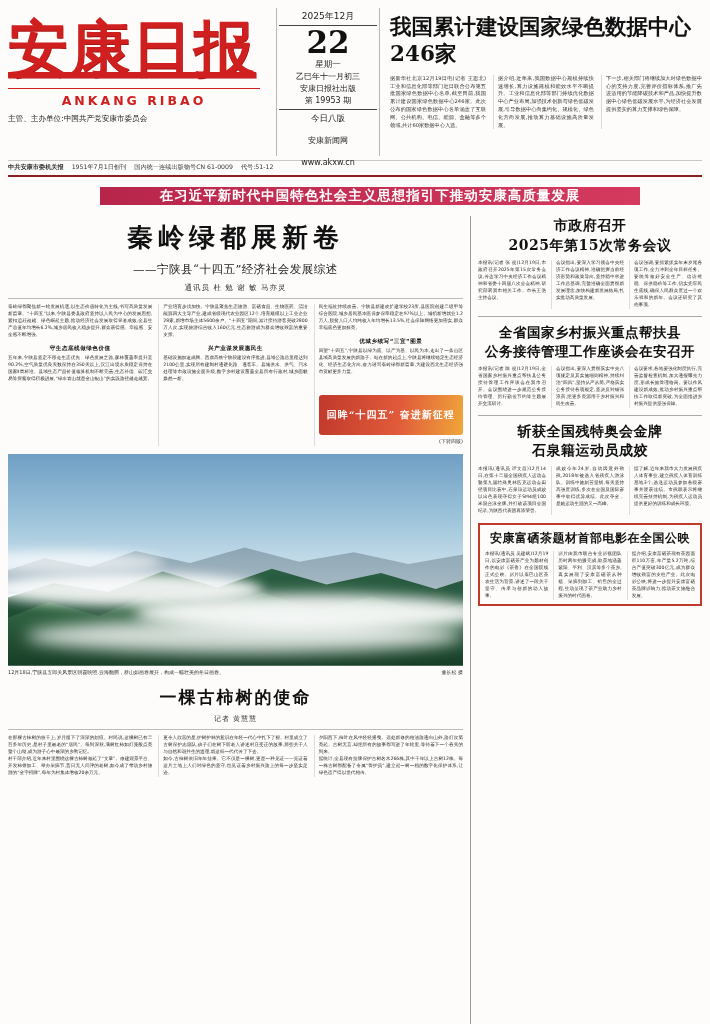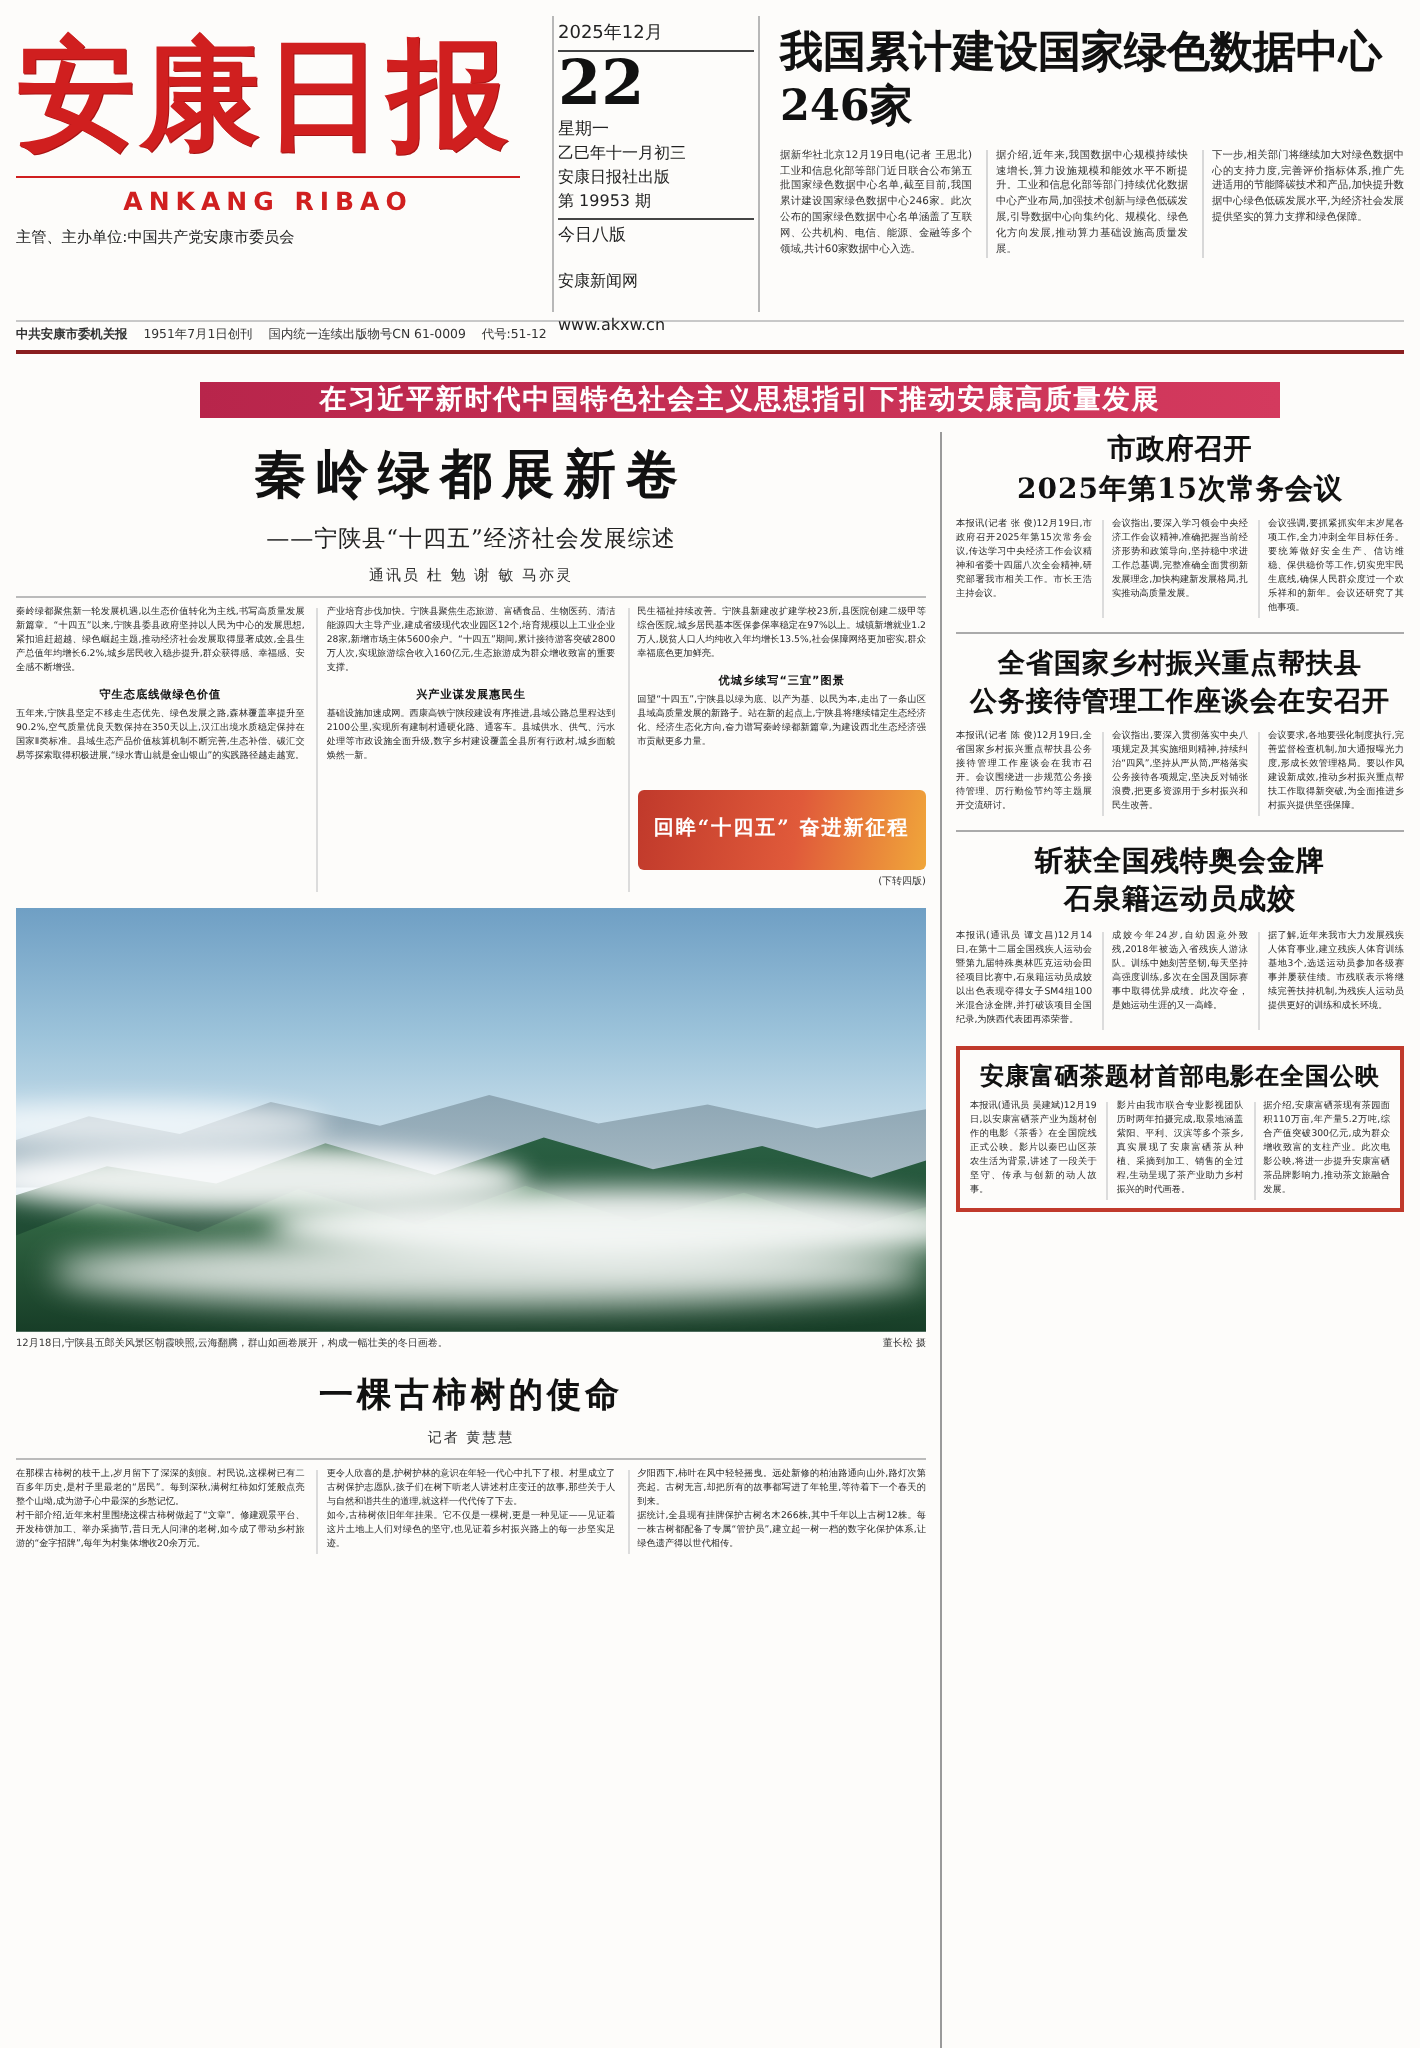--- a/index.html
+++ b/index.html
@@ -21,31 +21,32 @@
   .mh-title {
     font-family: "DejaVu Serif", "Liberation Serif", serif;
     font-size: 60px;
     font-weight: bold;
     color: #d01f1f;
     letter-spacing: 2px;
     line-height: 1;
     margin-top: 12px;
     white-space: nowrap;
     text-shadow: 0.5px 0.5px 0 #a81414;
+    text-decoration: underline;
   }
   .mh-pinyin {
     font-size: 12.5px; font-weight: bold; color: #d01f1f;
     letter-spacing: 3px; margin-top: 10px; text-align: center; width: 252px;
     border-top: 1.5px solid #d01f1f; padding-top: 4px;
   }
   .mh-org { font-size: 7.6px; color: #222; margin-top: 6px; width: 258px; line-height: 1.35; }
 
   .mh-date {
     width: 104px; border-left: 1px solid #b8b8b8; border-right: 1px solid #b8b8b8;
-    text-align: left; padding: 2px 2px 0 2px; margin-top: 2px; height: 148px;
+    text-align: center; padding: 2px 2px 0 2px; margin-top: 2px; height: 148px;
   }
   .d-ym { font-size: 9px; color: #222; border-bottom: 1px solid #444; padding-bottom: 2px; }
   .d-day { font-size: 31px; font-weight: bold; font-family: "DejaVu Serif", serif; line-height: 1.05; color: #111; }
   .d-wk { font-size: 8.5px; color: #222; }
   .d-lunar { font-size: 8px; color: #222; line-height: 1.5; }
   .d-pub { font-size: 8px; color: #222; line-height: 1.5; }
   .d-iss { font-size: 8px; color: #222; line-height: 1.5; }
   .d-pages { font-size: 8.5px; color: #222; line-height: 1.6; border-top: 1px solid #444; margin-top: 2px; padding-top: 2px;}
   .d-site { font-size: 8px; color: #222; margin-top: 10px; line-height: 1.5; }
 
@@ -61,21 +62,21 @@
   }
   .mh-lead-cols > div { flex: 1; border-left: 1px solid #d8d8d8; padding-left: 4px; }
   .mh-lead-cols > div:first-child { border-left: none; padding-left: 0; }
 
   .mh-rule { border-top: 1px solid #c8c8c8; margin: 2px 0 0 0; }
   .mh-legal { font-size: 6.2px; color: #333; padding: 2px 0 3px 0; display: flex; gap: 8px; }
   .mh-legal b { font-weight: bold; }
   .mh-rule2 { border-top: 2px solid #8a1f1f; }
 
   
-  .banner { margin-top: 6px; height: 26px; display: flex; align-items: flex-end; }
+  .banner { margin-top: 6px; height: 26px; display: flex; align-items: center; }
   .banner-left { width: 92px; background: linear-gradient(90deg,#8c1b38,#b8254b); }
   .banner-mid {
     flex: 1; background: linear-gradient(90deg,#b8254b,#d43a5e);
     color: #fff; font-family: "DejaVu Serif", serif; font-weight: bold;
     font-size: 13.5px; display: flex; align-items: center; justify-content: center;
     letter-spacing: 1px;
   }
   .banner-right { width: 62px; background: linear-gradient(90deg,#d43a5e,#e86b86); }
 
   

